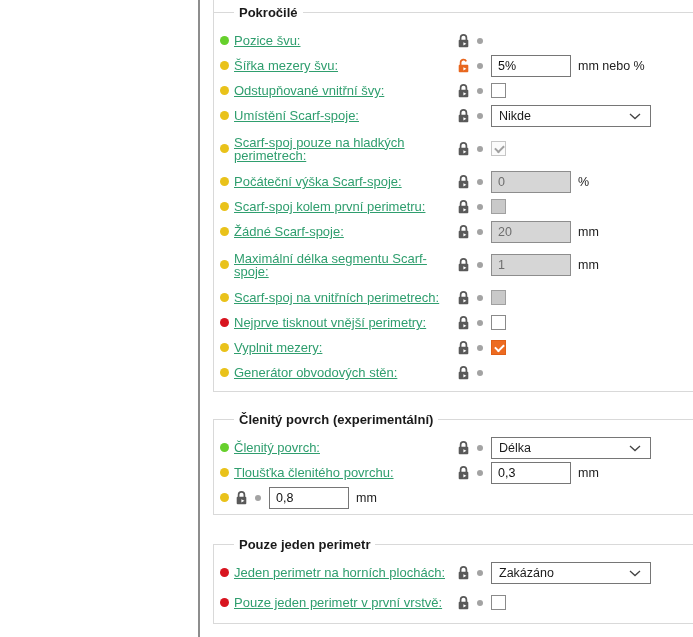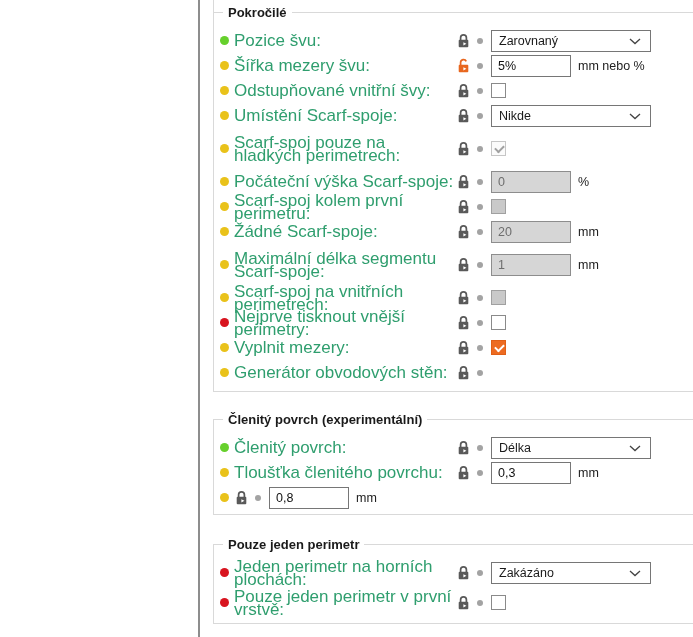--- a/index.html
+++ b/index.html
@@ -16,28 +16,28 @@
     border:1px solid #d9d9d9; border-right:none;
     margin:0; padding:8px 0 6px 6px;
   }
   fieldset.group:first-child { margin-top:5px; }
   fieldset.group:nth-of-type(2) { margin-top:20px; padding-bottom:4px; }
   fieldset.group:nth-of-type(3) { margin-top:22px; padding-bottom:8px; }
   fieldset.group:nth-of-type(3) .row + .row { margin-top:5px; }
 
   legend {
     font-size:13px; font-weight:bold; color:#1a1a1a;
-    padding:0 5px; margin-left:3px; line-height:15px;
+    padding:0 5px; margin-left:14px; line-height:15px;
   }
 
   .row { display:flex; align-items:center; height:25px; }
   .row.tall { height:41px; }
 
   .bullet { flex:none; width:9px; height:9px; border-radius:50%; margin-right:5px; }
-  .label  { flex:none; width:222px; font-size:17px; line-height:13px; color:#2f9e6e; }
+  .label  { flex:none; width:222px; font-size:13px; line-height:13px; color:#2f9e6e;text-decoration:underline; }
 
   .lock { flex:none; width:15px; height:16px; display:flex; align-items:center; justify-content:center; cursor:pointer; }
   .dot  { flex:none; width:6px; height:6px; border-radius:50%; background:#a3a3a3; margin:0 8px 0 6px; cursor:pointer; }
 
   .field-select {
     box-sizing:border-box; width:160px; height:22px;
     border:1px solid #767676; background:#fff;
     display:flex; align-items:center; justify-content:space-between;
     padding:0 9px 0 7px; font-size:12.5px; color:#1a1a1a; cursor:default;
   }
@@ -75,26 +75,20 @@
         <span class="bullet" style="background: rgb(102, 208, 44);"></span>
         <span class="label">Pozice švu:</span>
         <span class="lock">
           <svg width="15" height="16" viewBox="0 0 15 16">
             <path d="M4.6 7.4V4.8a2.9 2.9 0 0 1 5.8 0v2.6" fill="none" stroke="#595959" stroke-width="1.7"></path>
             <rect x="2.7" y="6.8" width="9.6" height="7.4" rx="1" fill="#595959"></rect>
             <path d="M7.4 9.2l3 1.6-3 1.7z" fill="#fff"></path>
           </svg>
         </span>
         <span class="dot"></span>
-        <div class="field-select">
-          <span>Zarovnaný</span>
-          <svg class="chev" width="12" height="7" viewBox="0 0 12 7">
-            <polyline points="1,1 6,5.6 11,1" fill="none" stroke="#444" stroke-width="1.3"></polyline>
-          </svg>
-        </div>
       </div>
       <div class="row">
         <span class="bullet" style="background: rgb(233, 194, 26);"></span>
         <span class="label">Šířka mezery švu:</span>
         <span class="lock">
           <svg width="15" height="16" viewBox="0 0 15 16">
             <path d="M4.6 7V4.4a2.9 2.9 0 0 1 5.6-1.0" fill="none" stroke="#e8671f" stroke-width="1.7"></path>
             <rect x="2.7" y="6.8" width="9.6" height="7.4" rx="1" fill="#e8671f"></rect>
             <path d="M7.4 9.2l3 1.6-3 1.7z" fill="#fff"></path>
           </svg>

